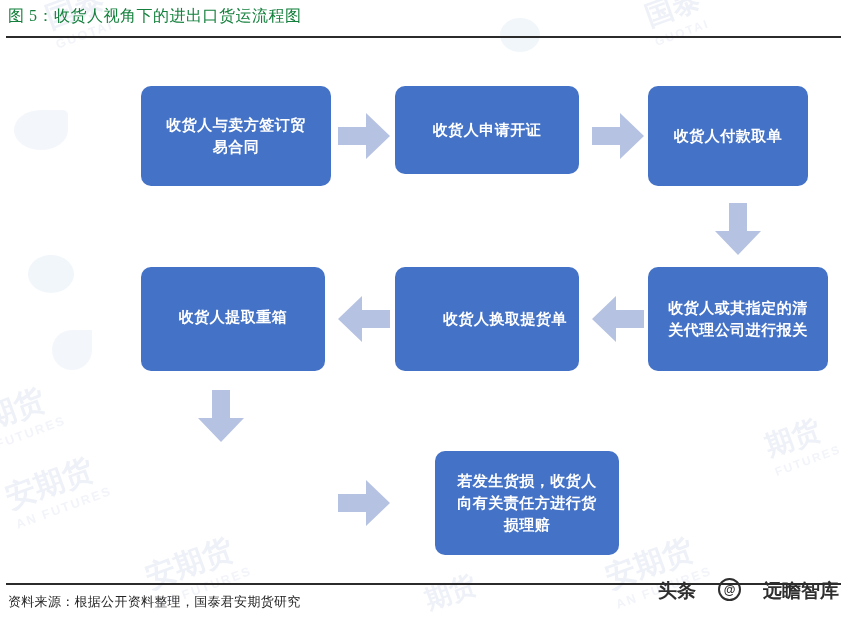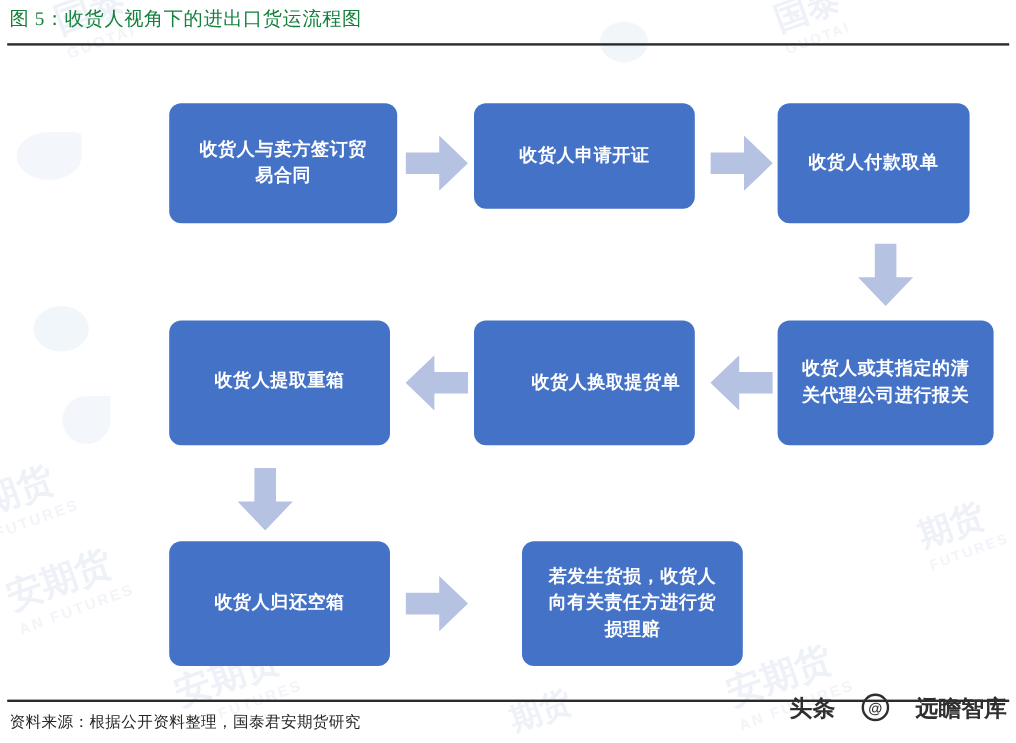--- a/index.html
+++ b/index.html
@@ -255,23 +255,20 @@
   <div class="node" style="left:141px; top:267px; width:184px; height:104px;font-family:Liberation Mono, monospace;">
     <span class="node-text">收货人提取重箱</span>
   </div>
 
   <div class="arrow" style="left:198px; top:390px; width:46px; height:52px;">
     <svg viewBox="0 0 46 52" aria-hidden="true">
       <path d="M14 0 H32 V28 H46 L23 52 L0 28 H14 Z" fill="currentColor"></path>
     </svg>
   </div>
 
-  <div class="node" style="left:141px; top:451px; width:184px; height:104px;">
-    <span class="node-text">收货人归还空箱</span>
-  </div>
 
   <div class="arrow" style="left:338px; top:480px; width:52px; height:46px;">
     <svg viewBox="0 0 52 46" aria-hidden="true">
       <path d="M0 14 H28 V0 L52 23 L28 46 V32 H0 Z" fill="currentColor"></path>
     </svg>
   </div>
 
   <div class="node" style="left:395px; top:451px; width:184px; height:104px;margin-left:40px;">
     <span class="node-text">若发生货损，收货人
 向有关责任方进行货

